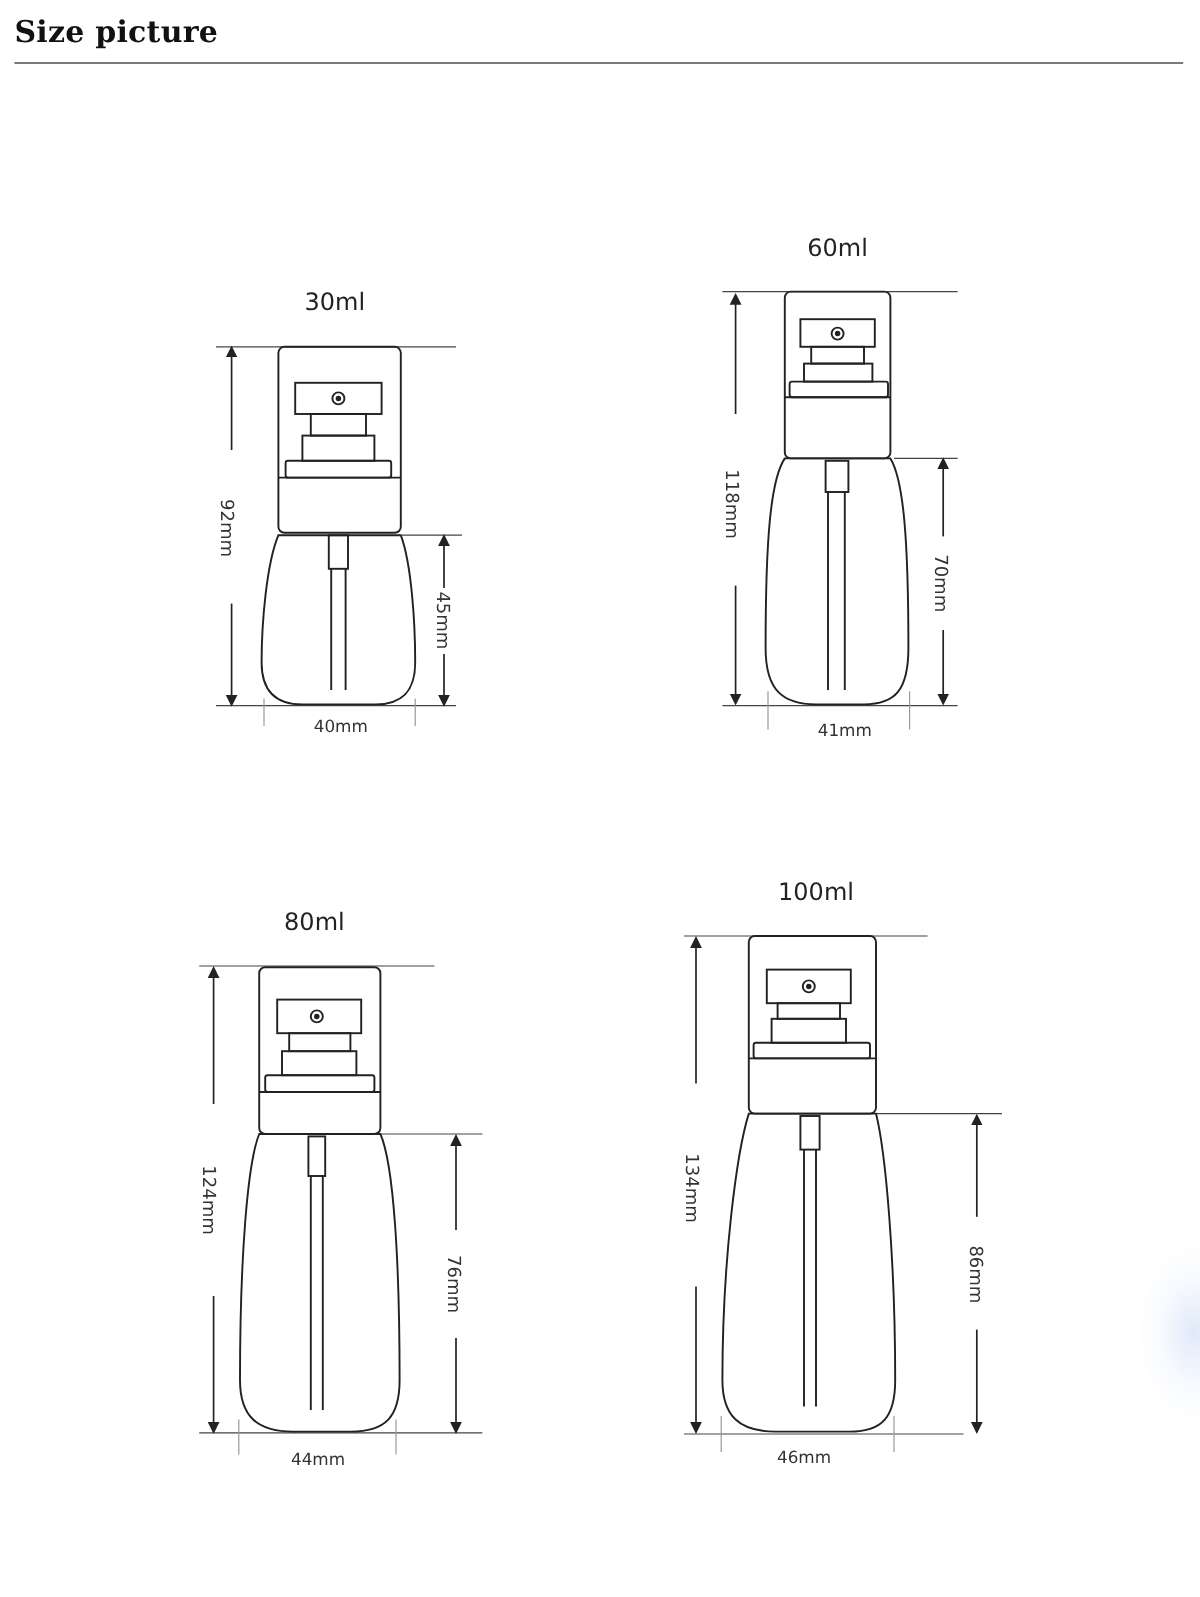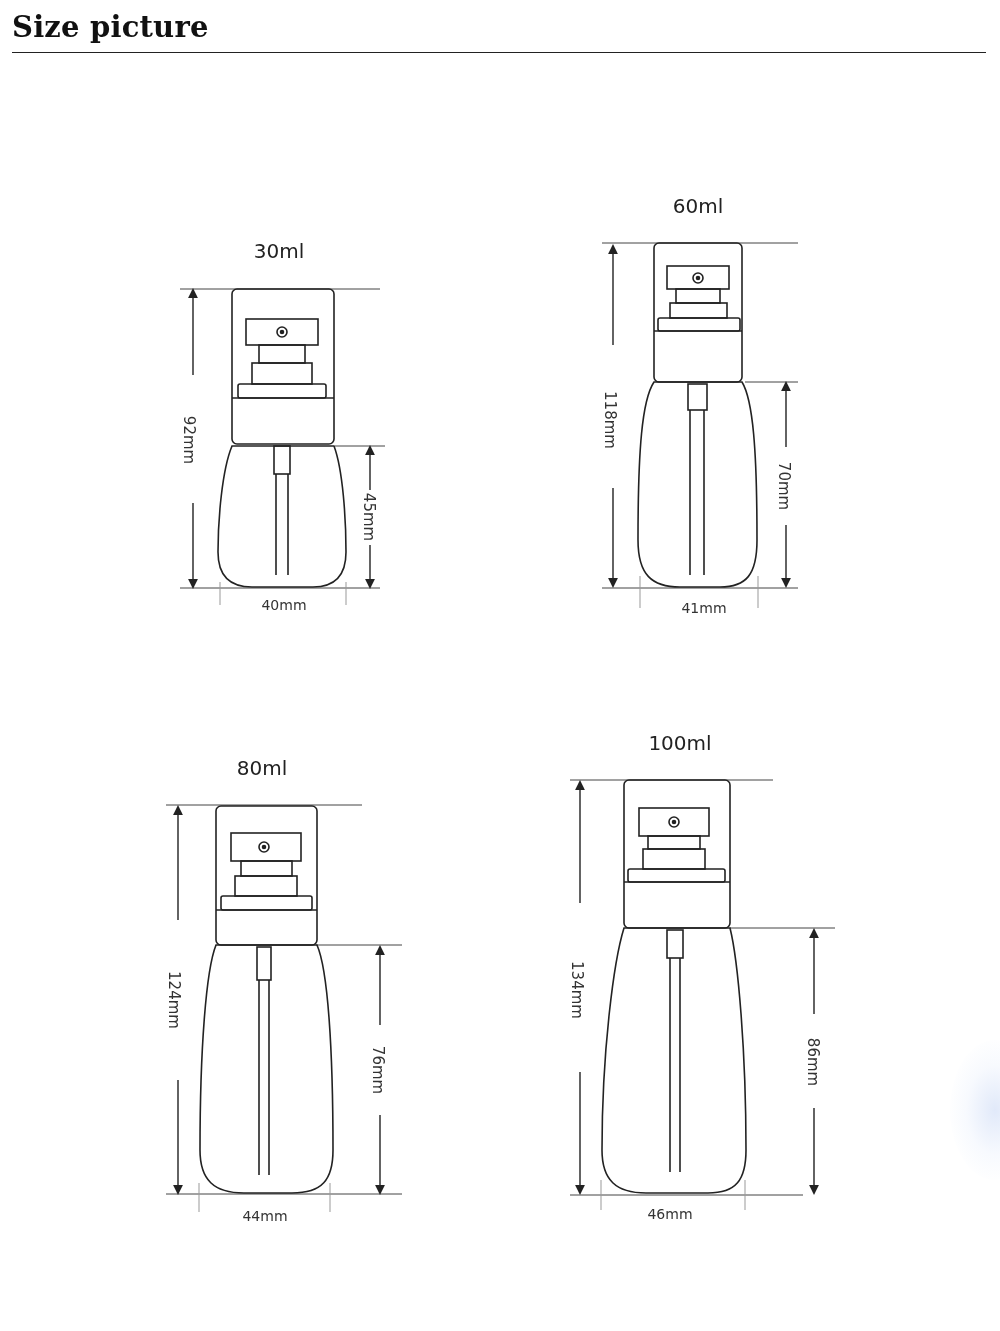--- a/index.html
+++ b/index.html
@@ -1,18 +1,18 @@
 <!DOCTYPE html>
 <html><head>
 <meta charset="utf-8">
 <style>
   html, body { margin:0; padding:0; background:#ffffff; }
   body { width:1000px; height:1331px; position:relative; overflow:hidden; font-family:"DejaVu Sans", sans-serif; }
   .header { position:absolute; left:12px; top:8px; width:974px; }
-  .title { font-family:"DejaVu Serif", serif; font-weight:bold; font-size:29px; color:#111; margin:0; line-height:38px; letter-spacing:0.2px; }
+  .title { font-family:"DejaVu Serif", serif; font-weight:bold; font-size:25px; color:#111; margin:0; line-height:38px; letter-spacing:0.2px; }
   .rule { position:absolute; left:0; top:44px; width:974px; height:1px; background:#222; }
   svg.canvas { position:absolute; left:0; top:0; }
   .lbl { font-family:"DejaVu Sans", sans-serif; fill:#333; }
   .cap { font-size:20px; fill:#222; }
   .dim { font-size:15px; fill:#333; }
   .w { font-size:14px; fill:#333; }
   .glow { position:absolute; right:-40px; top:1040px; width:90px; height:140px; border-radius:50%;
           background:radial-gradient(ellipse at center, rgba(200,215,245,0.55) 0%, rgba(230,238,252,0.3) 45%, rgba(255,255,255,0) 75%); }
 </style>
 </head>

